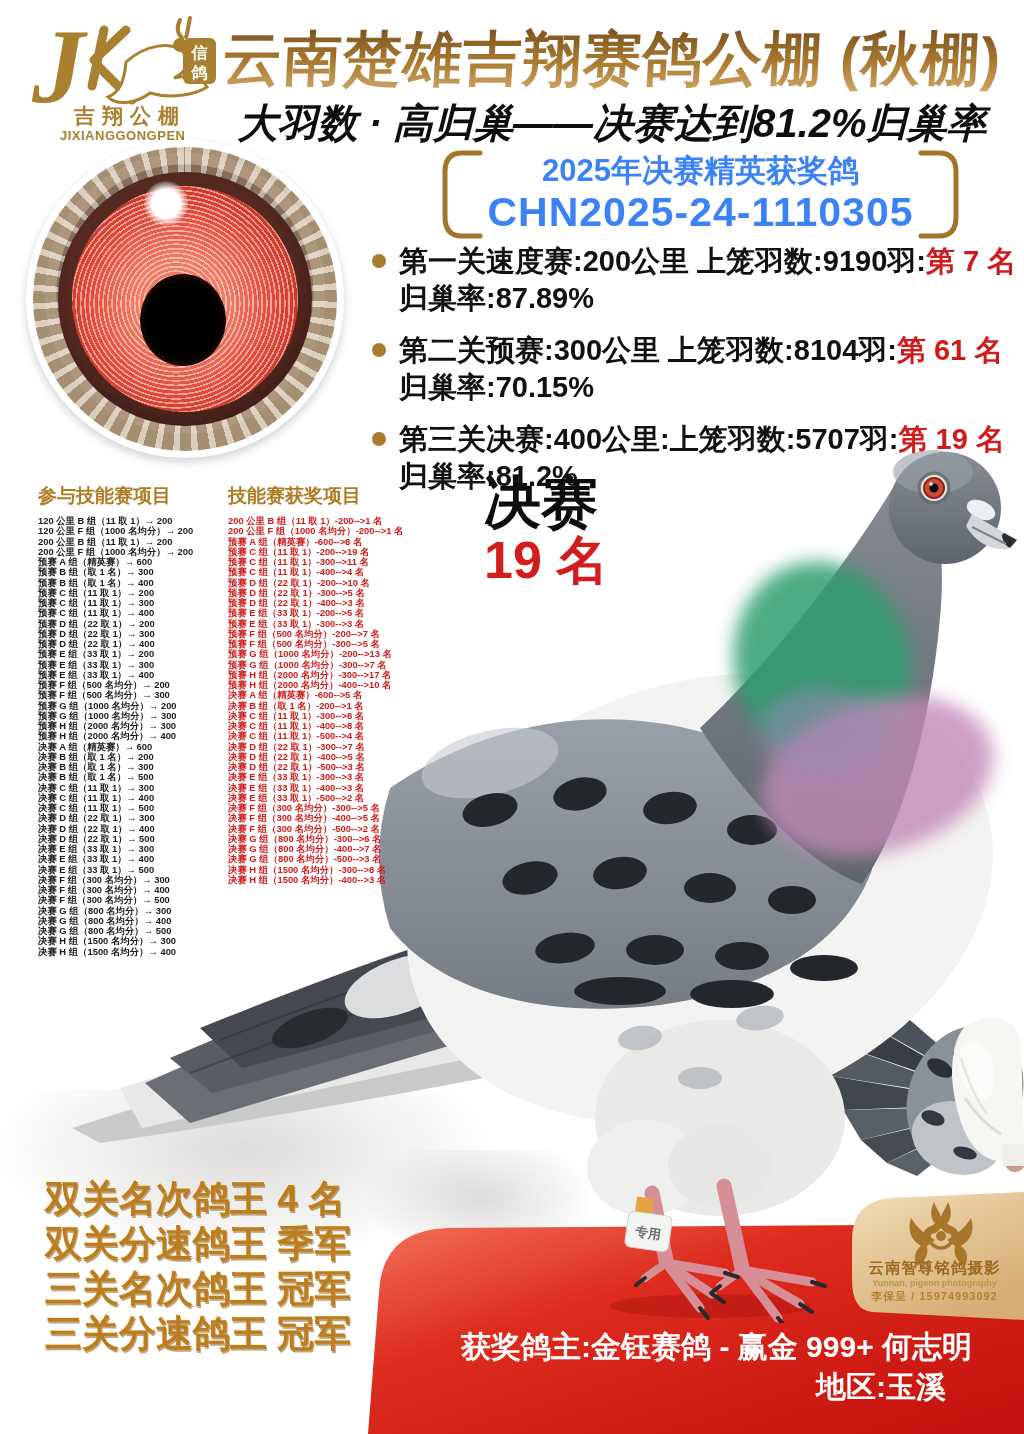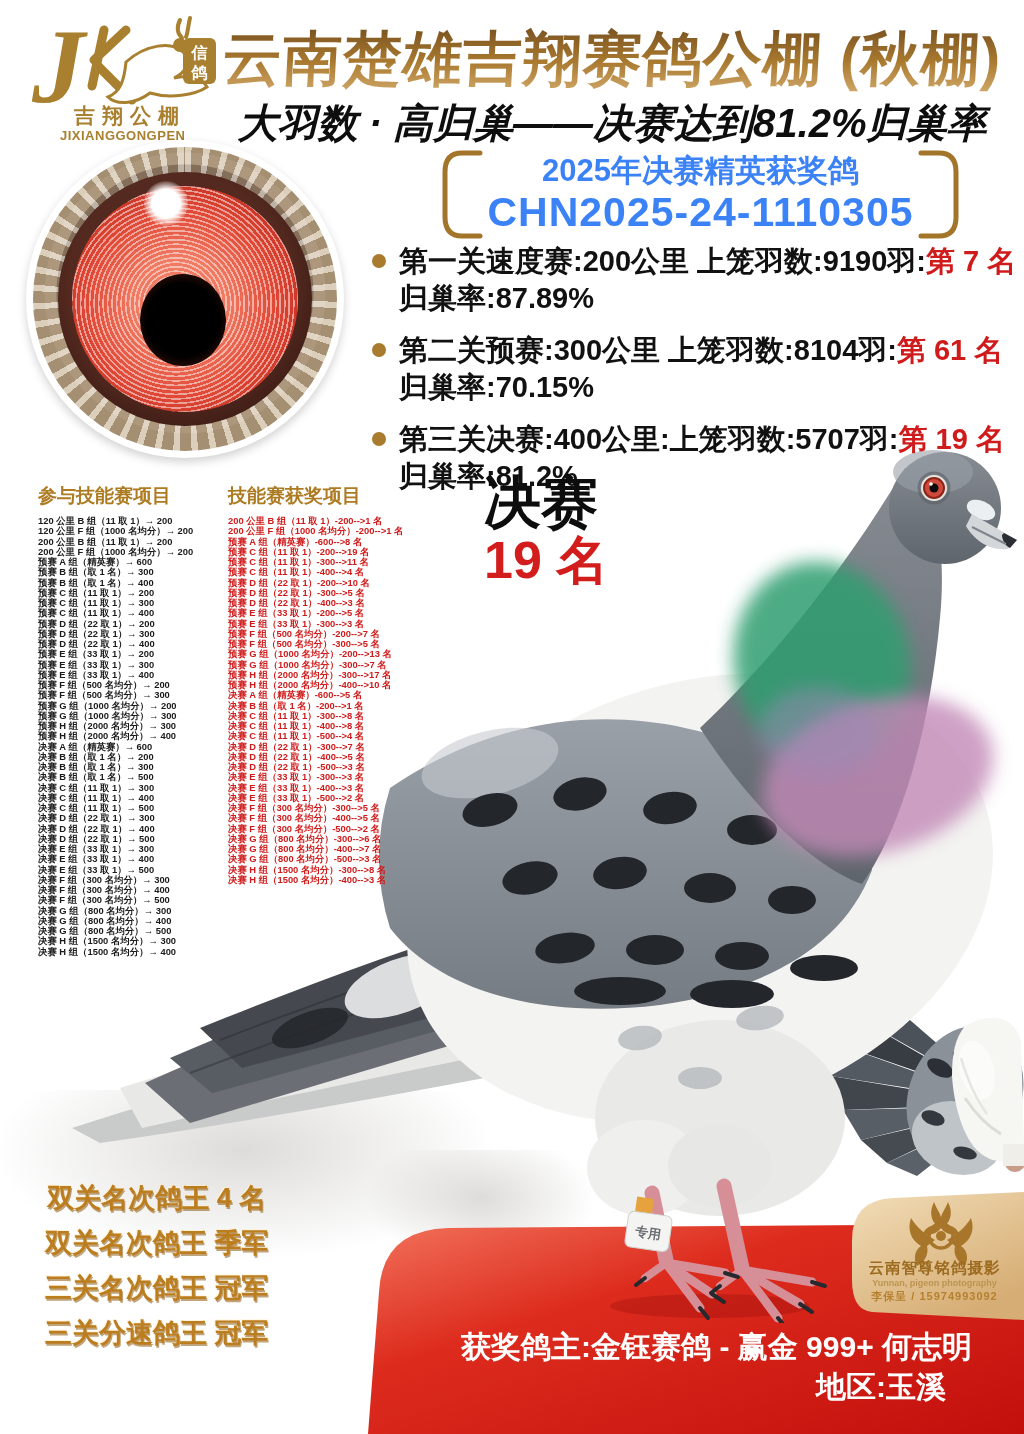--- a/index.html
+++ b/index.html
@@ -51,22 +51,22 @@
   .skill-line{font-size:9.4px;line-height:10.25px;font-weight:bold;color:#1a1a1a;white-space:nowrap;}
   .alist .skill-line{color:#cf1b1b;}
 
   
   .final{left:484px;top:472px;}
   .final .fl{font-size:57px;font-weight:700;color:#0d0d0d;line-height:60px;white-space:nowrap;}
   .final .fr{font-size:52px;font-weight:900;color:#d31c1c;line-height:56px;white-space:nowrap;}
 
   
   .kings{left:45px;top:1176px;}
-  .king-line{font-size:27px;line-height:45px;font-weight:900;color:#bc7d1f;white-space:nowrap;
-             text-shadow:1px 1.5px 0 rgba(138,90,16,.55), -1px -1px 0 rgba(255,240,210,.8);text-align:center;}
+  .king-line{font-size:37px;line-height:45px;font-weight:900;color:#bc7d1f;white-space:nowrap;
+             text-shadow:1px 1.5px 0 rgba(138,90,16,.55), -1px -1px 0 rgba(255,240,210,.8);}
 
   
   .owner{left:420px;top:1328px;width:584px;text-align:right;color:#fff;font-weight:900;z-index:6;}
   .owner .o1{font-size:30px;line-height:38px;padding-right:32px;white-space:nowrap;}
   .owner .o2{font-size:30px;line-height:38px;padding-right:58px;margin-top:2px;white-space:nowrap;}
 
   
   .pcard{left:845px;top:1188px;width:179px;height:132px;z-index:7;text-align:center;}
   .pcard .bgsvg{position:absolute;left:0;top:0;}
   .pcard .nm{position:absolute;left:0;top:70px;width:100%;font-size:15.5px;font-weight:900;color:#9c6b1f;
@@ -399,21 +399,21 @@
       </div>
   </div>
 
   <div class="abs final" style="z-index:3">
     <div class="fl">决赛</div>
     <div class="fr">19 名</div>
   </div>
 
   <div class="abs kings" style="z-index:3">
       <div class="king-line">双关名次鸽王 4 名</div>
-      <div class="king-line">双关名次鸽王 季军</div>
+      <div class="king-line">双关分速鸽王 季军</div>
       <div class="king-line">三关名次鸽王 冠军</div>
       <div class="king-line">三关分速鸽王 冠军</div>
     </div>
 
   <div class="abs pcard">
     <svg class="bgsvg" width="179" height="132" viewBox="0 0 179 132">
       <defs>
         <linearGradient id="tang" x1="0" y1="0" x2="0.6" y2="1">
           <stop offset="0" stop-color="#f2ddb8"></stop>
             <stop offset="1" stop-color="#d6ad74"></stop>

